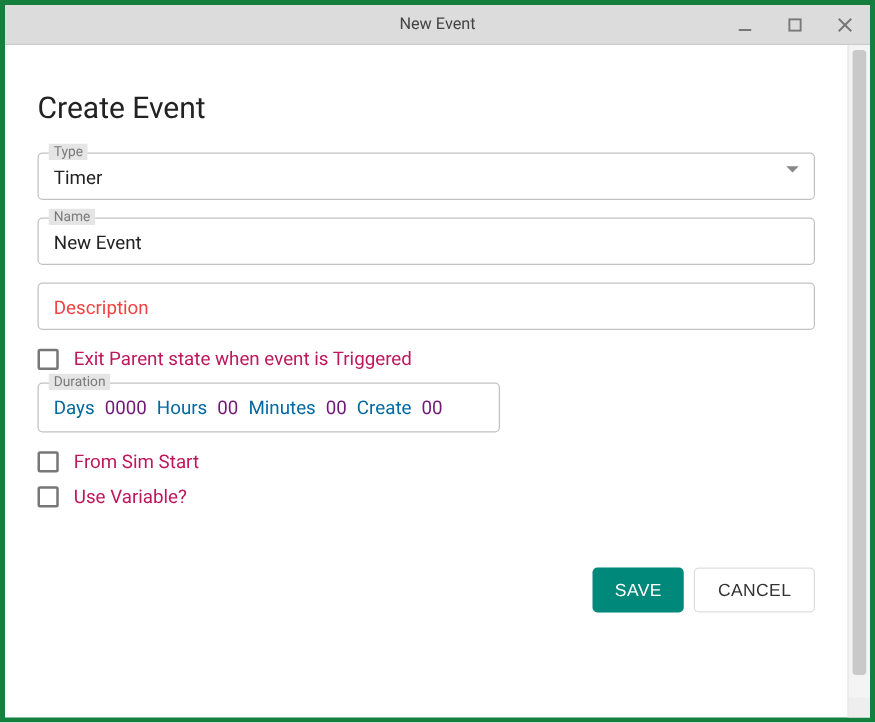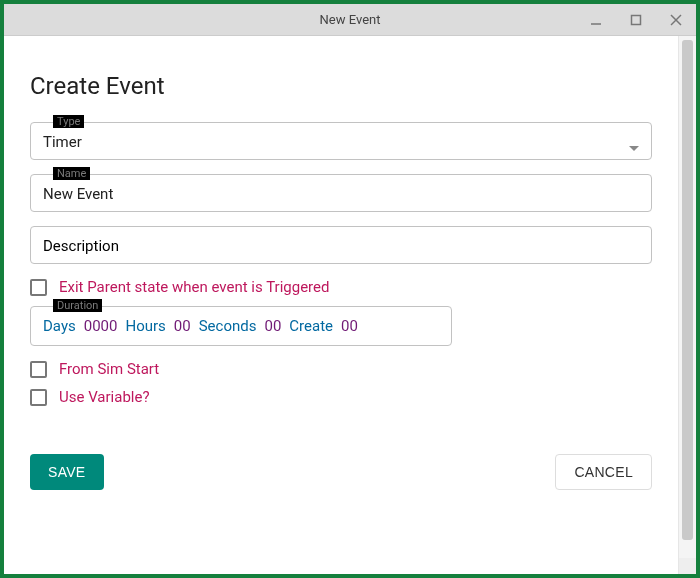--- a/index.html
+++ b/index.html
@@ -89,42 +89,42 @@
     .field {
       position: relative;
       border: 1px solid #c2c2c2;
       border-radius: 4px;
       margin-bottom: 14px;
       background: #fff;
     }
     .field-label {
       position: absolute;
       top: -8px;
-      left: 22px;
-      background: #000000;
+      left: 8px;
+      background: #e5e5e5;
       padding: 0 4px;
       font-size: 11px;
       color: #7a7a7a;
     }
     .field-inner {
       padding: 10px 12px 8px 12px;
       font-size: 15px;
       color: #222;
       display: flex;
-      align-items: flex-end;
+      align-items: flex-start;
       min-height: 36px;
     }
     .field-select .field-inner { justify-content: space-between; }
     .caret {
       width: 0; height: 0;
       border-left: 5px solid transparent;
       border-right: 5px solid transparent;
       border-top: 5px solid #888;
     }
-    .placeholder { color: #000000; }
+    .placeholder { color: #ef4444; }
     .checkbox-row {
       display: flex;
       align-items: center;
       gap: 12px;
       margin: 10px 0;
     }
     .cb {
       width: 17px;
       height: 17px;
       border: 2px solid #777;
@@ -132,38 +132,38 @@
       flex-shrink: 0;
     }
     .cb-label {
       font-size: 15px;
       color: #be185d;
     }
     .duration-group {
       position: relative;
       border: 1px solid #c2c2c2;
       border-radius: 4px;
-      width: 422px;
+      width: 370px;
       margin-top: 10px;
       margin-bottom: 14px;
     }
     .duration-group .field-label { top: -8px; }
     .duration-inner {
       padding: 10px 12px;
       font-size: 15px;
       display: flex;
       gap: 8px;
       align-items: baseline;
       white-space: nowrap;
     }
     .dur-label { color: #0369a1; }
     .dur-val { font-weight: 400; color: #701a75; }
     .footer {
       display: flex;
-      justify-content: space-between;
+      justify-content: flex-end;
       gap: 8px;
       margin-top: 48px;
     }
     .btn {
       padding: 9px 18px;
       font-size: 14px;
       border-radius: 4px;
       border: none;
       letter-spacing: 0.3px;
     }
@@ -228,21 +228,21 @@
         <span class="cb-label">Exit Parent state when event is Triggered</span>
       </div>
 
       <div class="duration-group">
         <span class="field-label">Duration</span>
         <div class="duration-inner">
           <span class="dur-label">Days</span>
           <span class="dur-val">0000</span>
           <span class="dur-label">Hours</span>
           <span class="dur-val">00</span>
-          <span class="dur-label">Seconds</span>
+          <span class="dur-label">Minutes</span>
           <span class="dur-val">00</span>
           <span class="dur-label">Create</span>
           <span class="dur-val">00</span>
         </div>
       </div>
 
       <div class="checkbox-row">
         <div class="cb"></div>
         <span class="cb-label">From Sim Start</span>
       </div>

